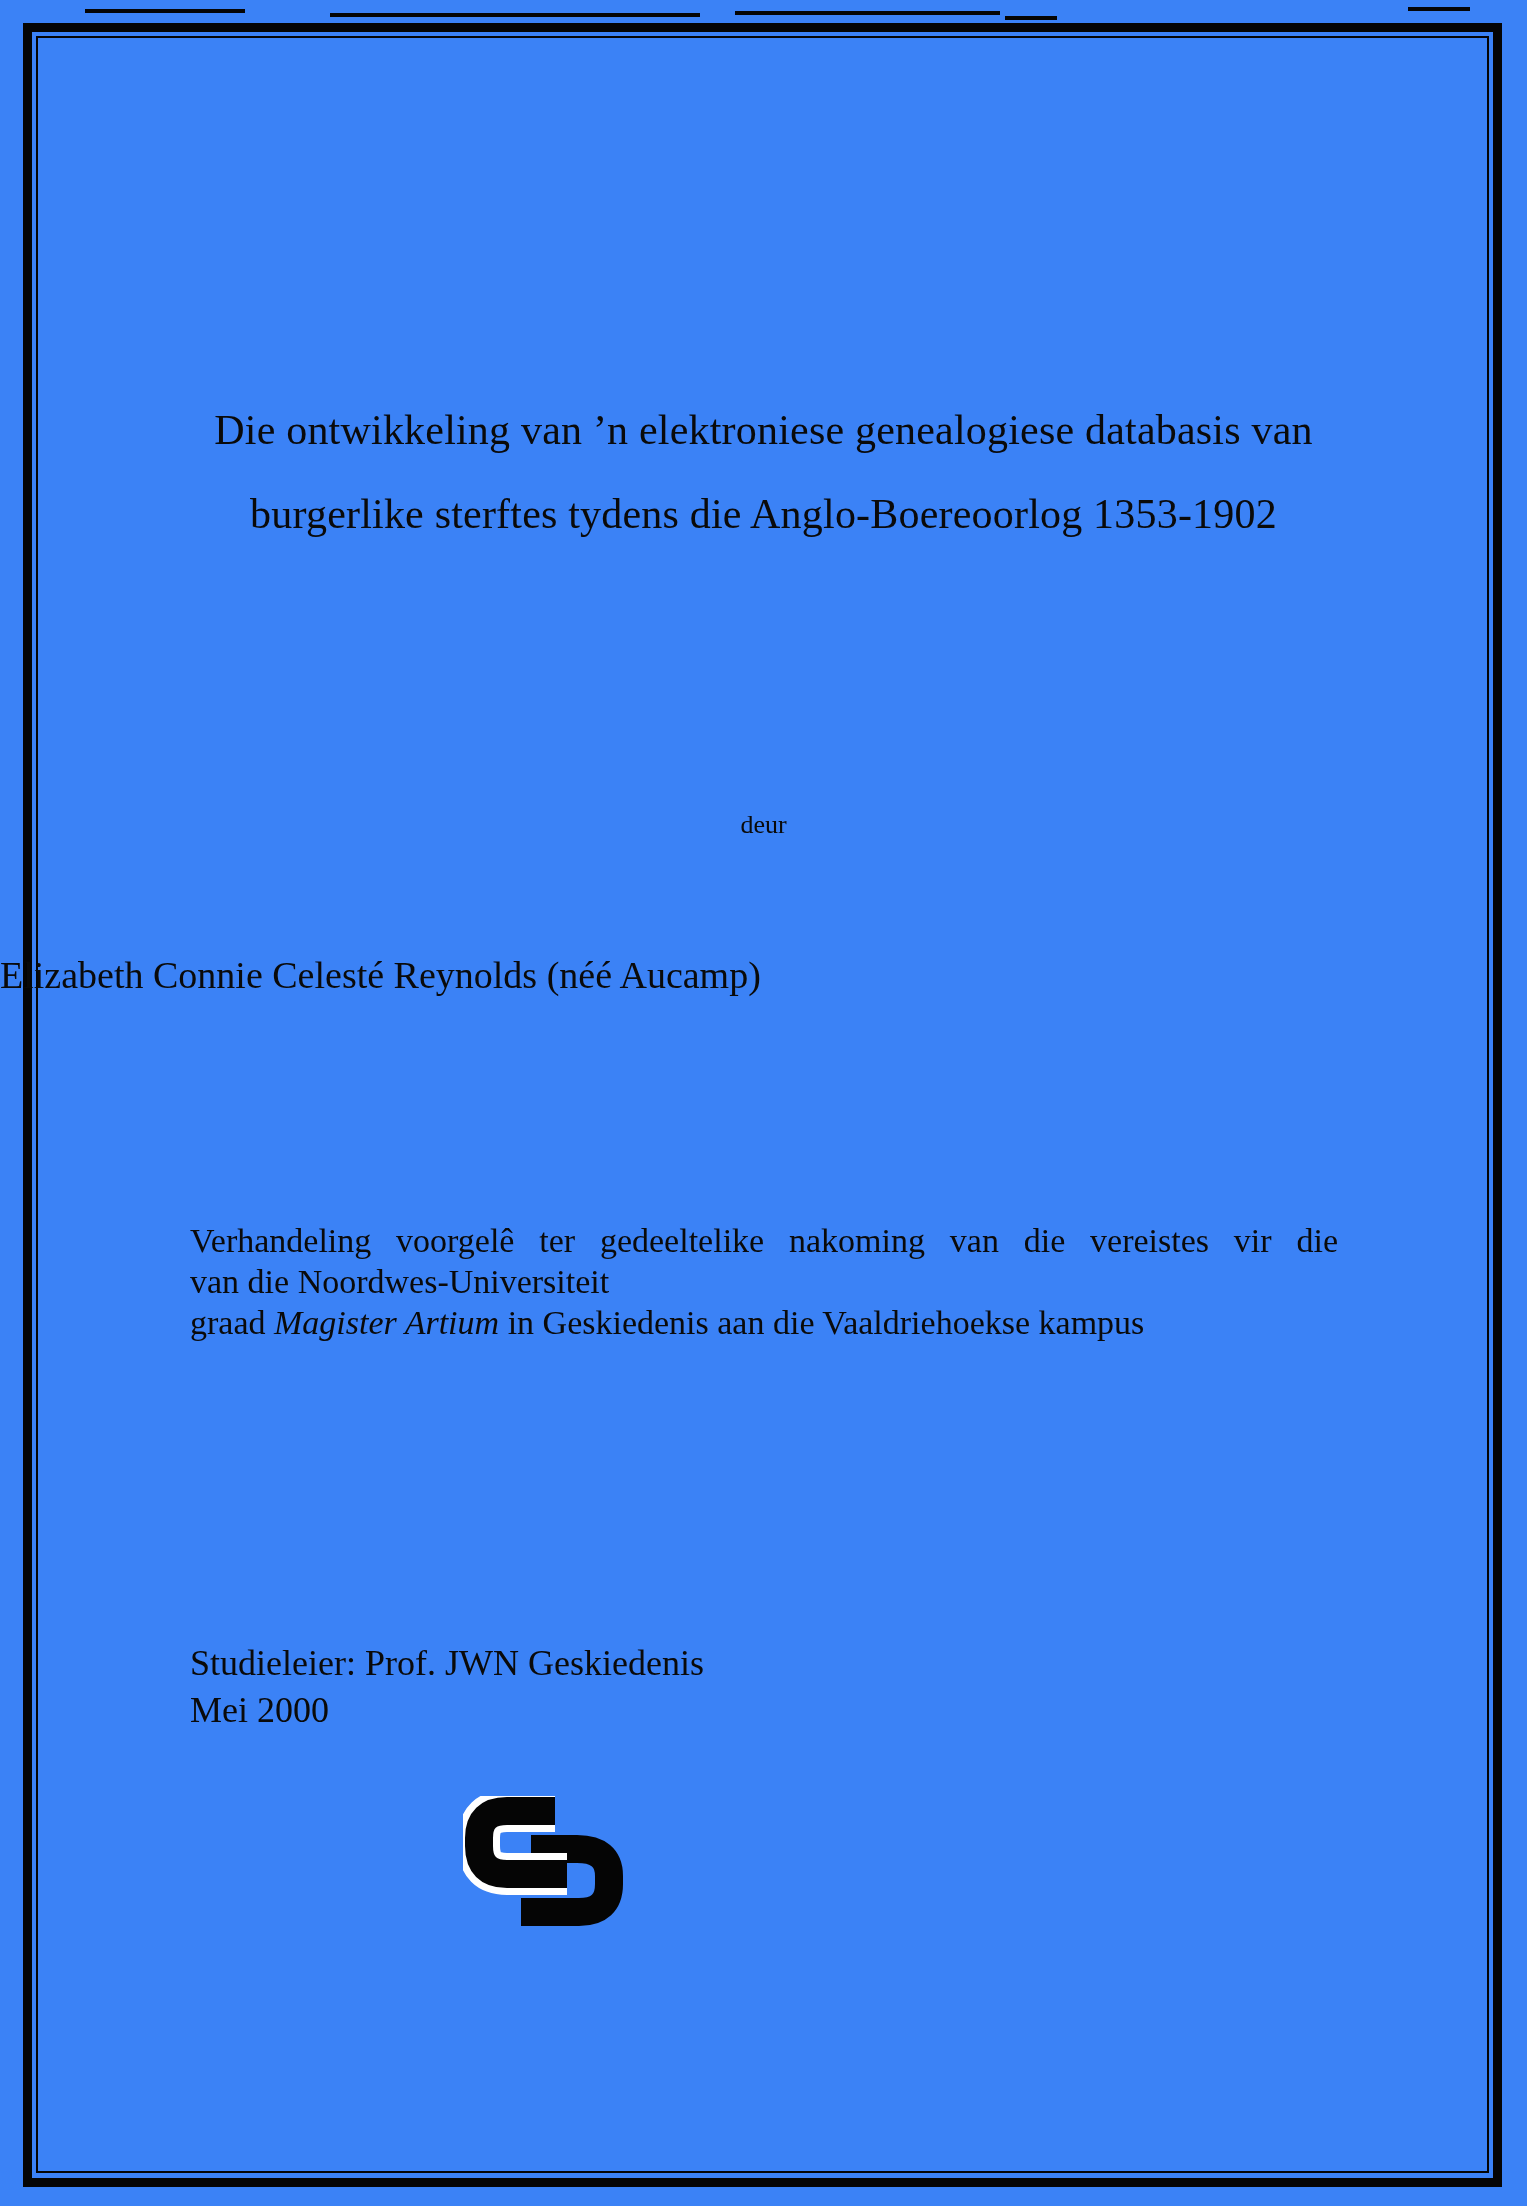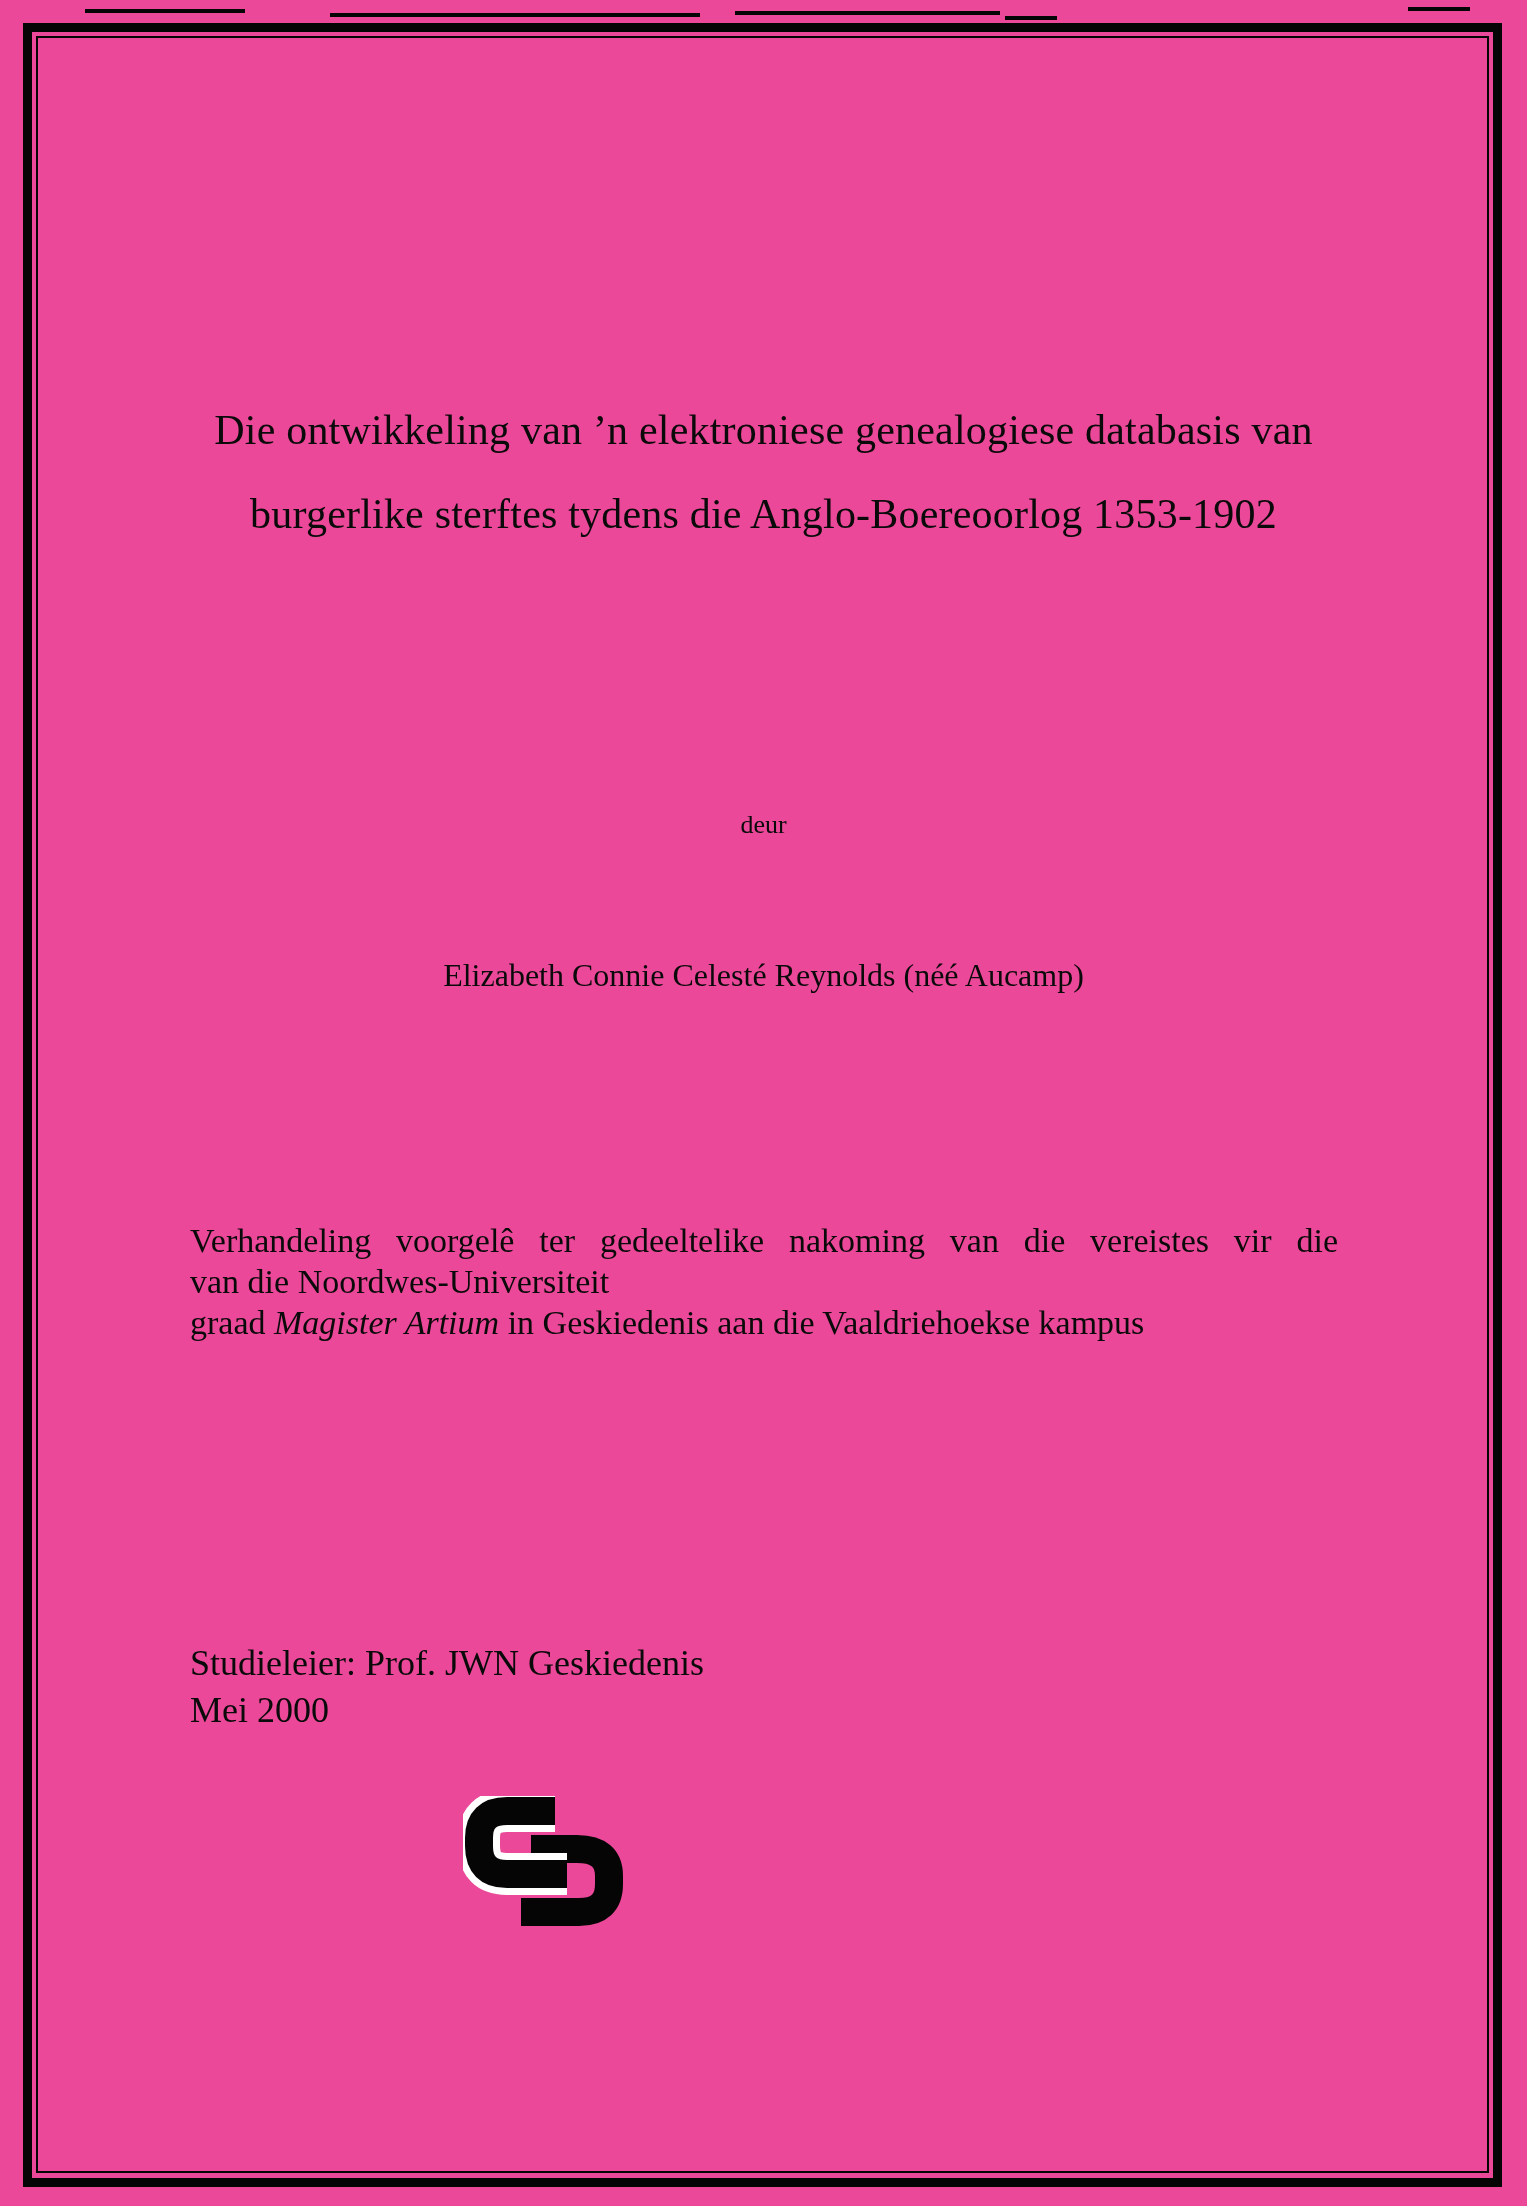--- a/index.html
+++ b/index.html
@@ -1,19 +1,19 @@
 <!DOCTYPE html>
 <html><head>
 <meta charset="utf-8">
 <style>
   html,body{margin:0;padding:0;background:#e8e8e8;}
   .page{
     position:relative;
     width:1527px;height:2206px;
-    background:#ec4899;
+    background:#3b82f6;
     color:#0a0a0a;
     font-family:"Liberation Serif", serif;
     overflow:hidden;
     text-decoration:underline;
   }
   
   .frame-outer{
     position:absolute;top:23px;left:23px;right:25px;bottom:19px;
     border:9px solid #050505;
   }
@@ -35,21 +35,21 @@
     font-size:42px;line-height:84px;
     letter-spacing:0.2px;
     white-space:nowrap;
   }
   .byline{
     position:absolute;top:806px;left:0;right:0;
     text-align:center;font-size:26px;line-height:38px;
   }
   .author{
     position:absolute;top:952px;left:0;right:0;
-    text-align:center;font-size:32px;line-height:46px;
+    text-align:left;font-size:38px;line-height:46px;
   }
   .statement{
     position:absolute;top:1220px;left:190px;width:1148px;
     font-size:34px;line-height:41px;
   }
   .statement .justified{text-align:justify;text-align-last:justify;}
   .it{font-style:italic;}
   .supervisor-block{
     position:absolute;top:1640px;left:190px;
     font-size:36px;line-height:47px;

